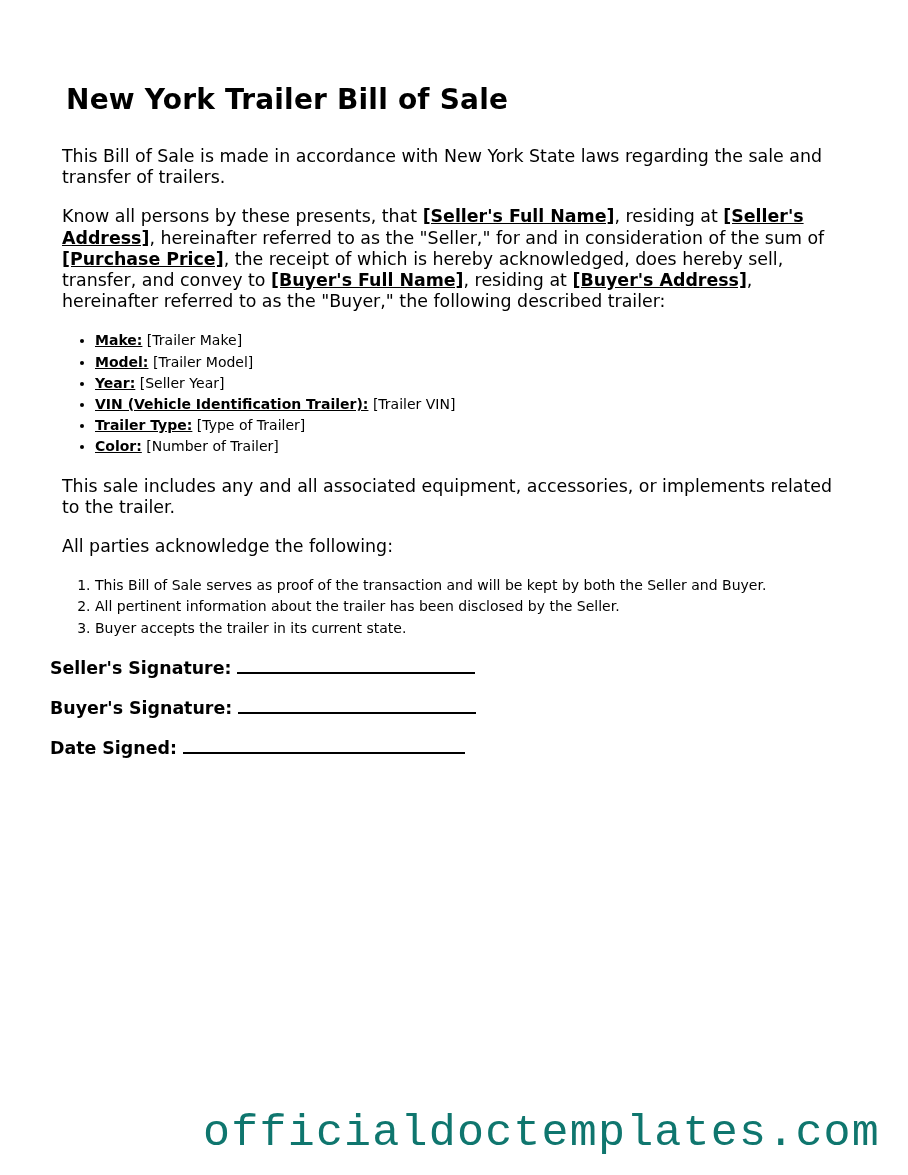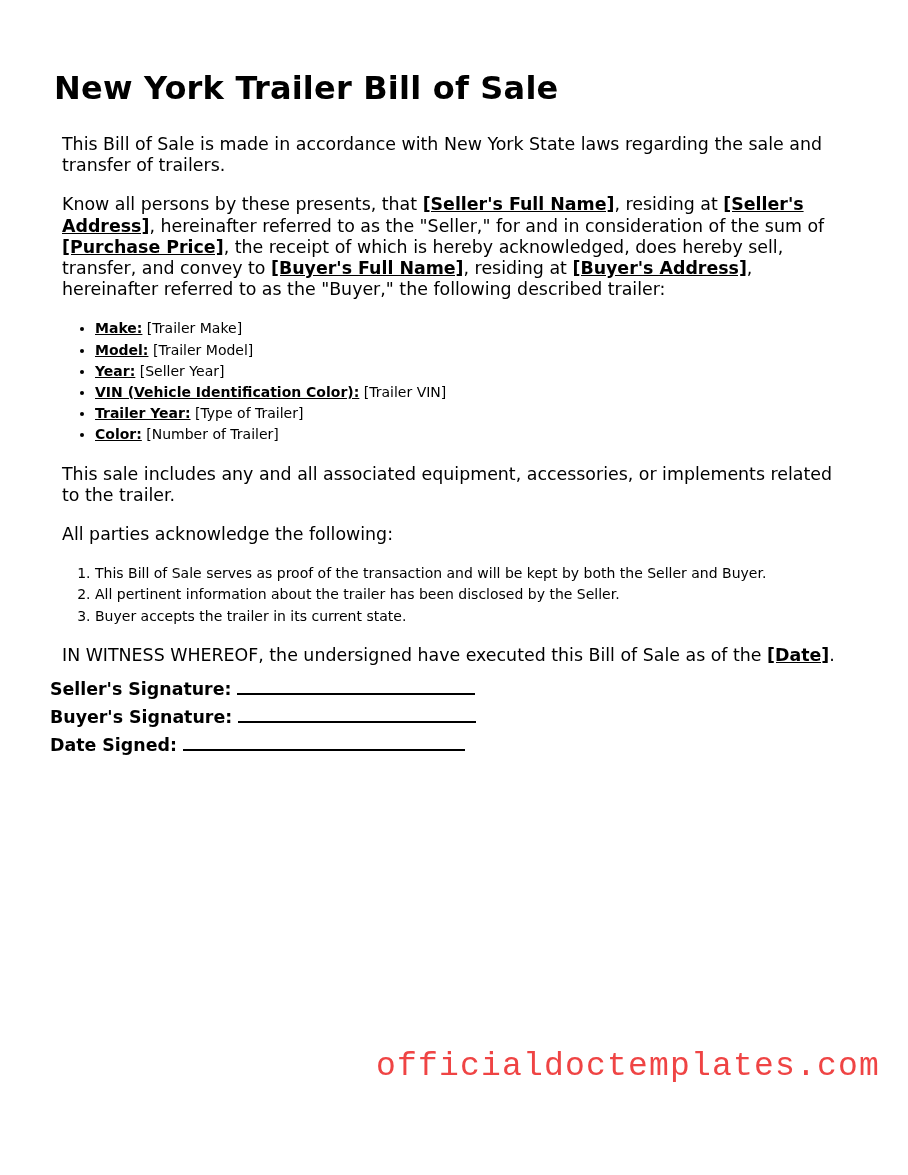--- a/index.html
+++ b/index.html
@@ -15,22 +15,22 @@
       color: #000000;
       font-family: "DejaVu Sans", sans-serif;
     }
     .page {
       position: absolute;
       left: 50px;
       top: 58px;
       width: 815px;
     }
     h1 {
-      margin: 4px;
-      font-size: 32px;
+      margin: 16px;
+      font-size: 28px;
       font-weight: bold;
       line-height: 52px;
       letter-spacing: 0.2px;
     }
     p {
       margin: 12px;
       font-size: 17.4px;
       line-height: 21.2px;
     }
     .p-intro { margin-top: 20px; }
@@ -39,77 +39,76 @@
     ul, ol {
       margin: 18px 0 0 0;
       padding-left: 45px;
       font-size: 14px;
       line-height: 21.2px;
     }
     ul { list-style: disc; }
     ol { list-style: decimal; }
     li { margin: 0; padding: 0; }
     .sig-line {
-      margin-top: 6px;
+      margin-top: 18px;
       font-size: 17.4px;
       line-height: 21.2px;
       font-weight: bold;
     }
     .sig-line.first { }
     .blank {
       display: inline-block;
       border-bottom: 2px solid #000;
       height: 15px;
       vertical-align: baseline;
       margin-left: 6px;
     }
     .blank.sig { width: 238px; }
     .blank.date { width: 282px; }
     .watermark {
       position: absolute;
       right: 28px;
-      top: 1048px;
+      top: 1108px;
       font-family: "Liberation Mono", monospace;
-      font-size: 33px;
-      color: #ef4444;
+      font-size: 45px;
+      color: #0f766e;
       letter-spacing: 1.2px;
       white-space: nowrap;
     }
   </style>
 </head>
 <body>
 
 <div class="page">
   <h1>New York Trailer Bill of Sale</h1>
 
   <p class="p-intro">This Bill of Sale is made in accordance with New York State laws regarding the sale and transfer of trailers.</p>
 
   <p class="p-gap"><span>Know all persons by these presents, that </span><b>[Seller's Full Name]</b><span>, residing at </span><b>[Seller's Address]</b><span>, hereinafter referred to as the "Seller," for and in consideration of the sum of </span><b>[Purchase Price]</b><span>, the receipt of which is hereby acknowledged, does hereby sell, transfer, and convey to </span><b>[Buyer's Full Name]</b><span>, residing at </span><b>[Buyer's Address]</b><span>, hereinafter referred to as the "Buyer," the following described trailer:</span></p>
 
   <ul>
     <li><b>Make:</b><span> [Trailer Make]</span></li>
     <li><b>Model:</b><span> [Trailer Model]</span></li>
     <li><b>Year:</b><span> [Seller Year]</span></li>
-    <li><b>VIN (Vehicle Identification Color):</b><span> [Trailer VIN]</span></li>
-    <li><b>Trailer Year:</b><span> [Type of Trailer]</span></li>
+    <li><b>VIN (Vehicle Identification Trailer):</b><span> [Trailer VIN]</span></li>
+    <li><b>Trailer Type:</b><span> [Type of Trailer]</span></li>
     <li><b>Color:</b><span> [Number of Trailer]</span></li>
   </ul>
 
   <p class="p-gap">This sale includes any and all associated equipment, accessories, or implements related to the trailer.</p>
 
 
   <p class="p-gap">All parties acknowledge the following:</p>
 
   <ol>
     <li>This Bill of Sale serves as proof of the transaction and will be kept by both the Seller and Buyer.</li>
     <li>All pertinent information about the trailer has been disclosed by the Seller.</li>
     <li>Buyer accepts the trailer in its current state.</li>
   </ol>
 
-  <p class="p-gap"><span>IN WITNESS WHEREOF, the undersigned have executed this Bill of Sale as of the </span><b>[Date]</b><span>.</span></p>
 
   <div class="sig-line first">
     <span>Seller's Signature:</span><span class="blank sig"></span>
   </div>
   <div class="sig-line">
     <span>Buyer's Signature:</span><span class="blank sig"></span>
   </div>
   <div class="sig-line">
     <span>Date Signed:</span><span class="blank date"></span>
   </div>

